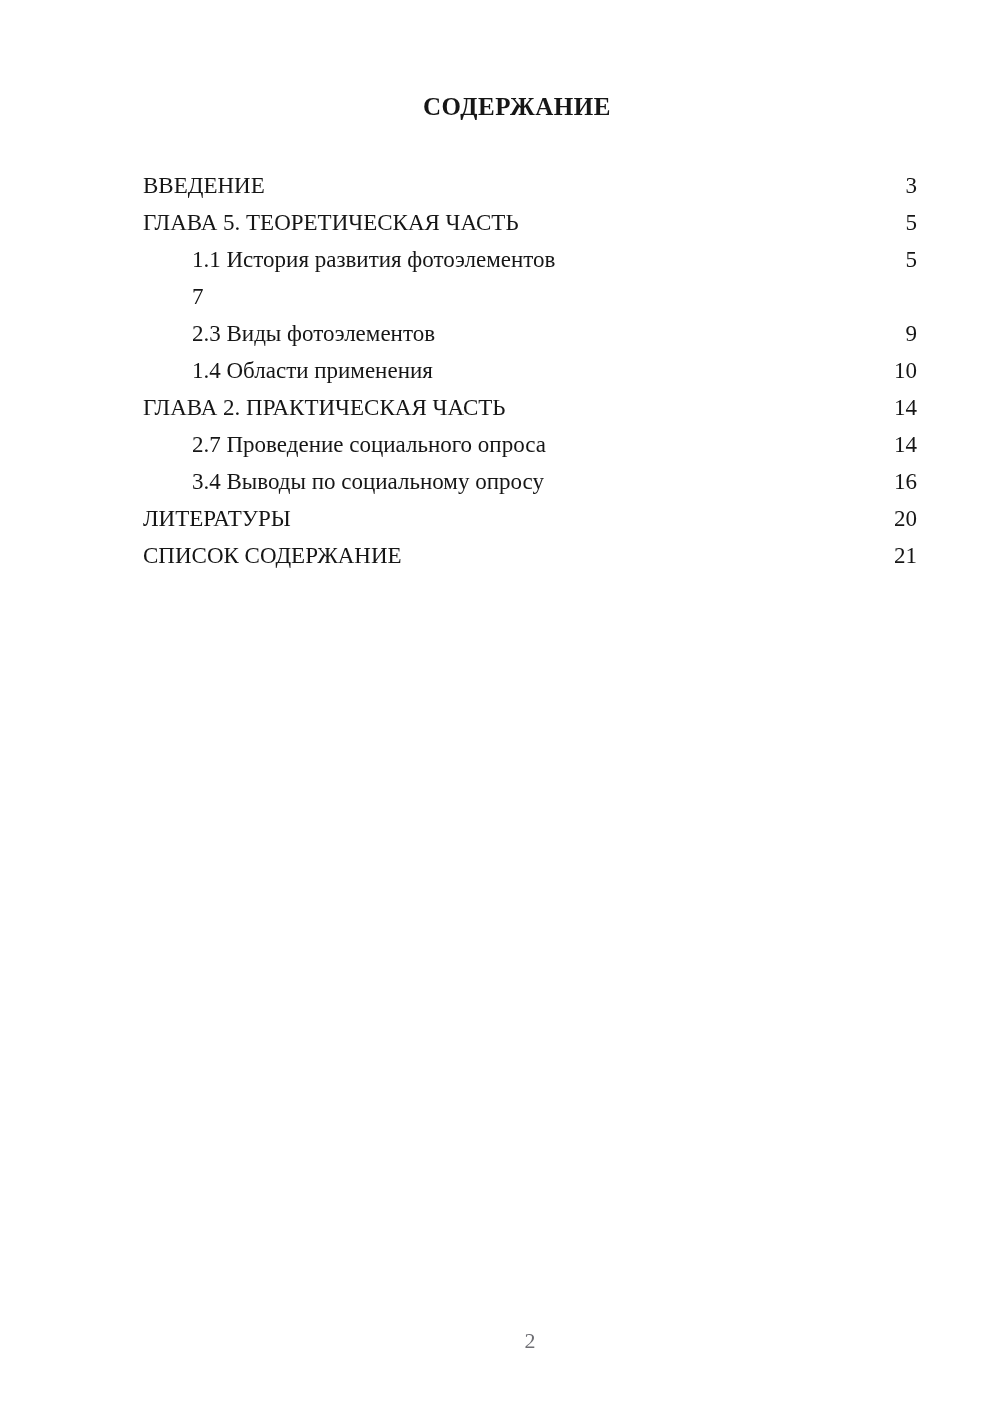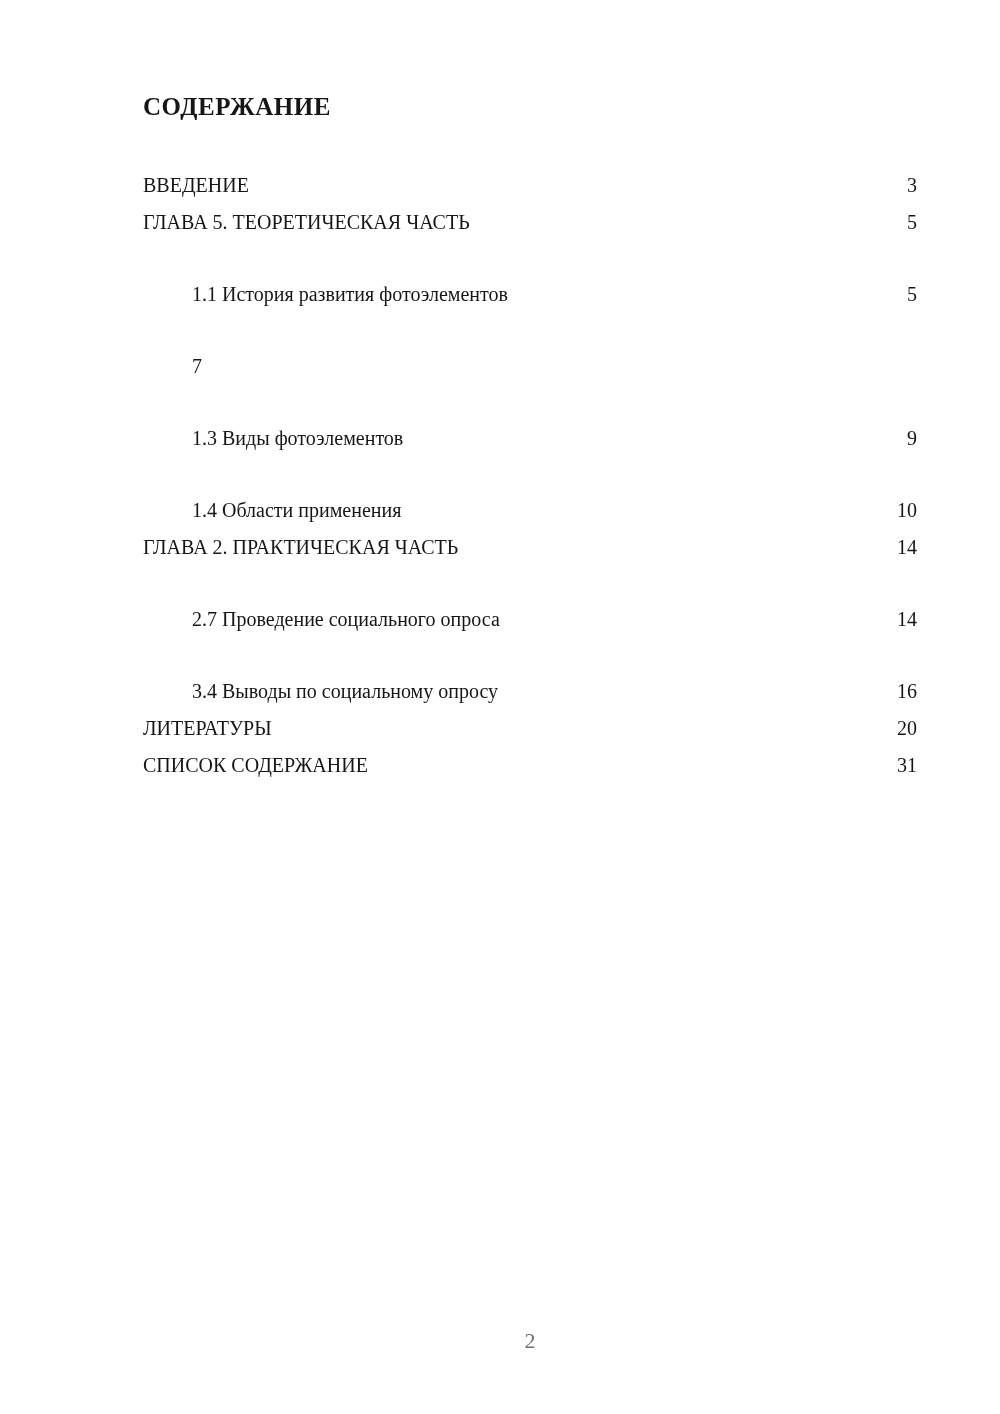--- a/index.html
+++ b/index.html
@@ -16,44 +16,43 @@
     overflow: hidden;
   }
   .page {
     position: absolute;
     inset: 0;
     background: #ffffff;
   }
   .page-title {
     position: absolute;
     top: 93px;
-    left: 143px;
+    left: 130px;
     width: 774px;
-    text-align: left;
+    text-align: center;
     font-size: 25px;
     font-weight: bold;
     letter-spacing: 0.5px;
   }
   .toc {
     position: absolute;
     top: 167px;
     left: 143px;
     width: 774px;
   }
   .toc-row {
     display: flex;
     justify-content: space-between;
     align-items: flex-end;
     height: 37px;
     line-height: 37px;
-    font-size: 20px;
+    font-size: 23px;
   }
   .toc-row.sub {
     padding-left: 49px;
-    margin-top: 35px;
   }
   .toc-label {
     white-space: nowrap;
   }
   .toc-page {
     white-space: nowrap;
     text-align: right;
   }
   .footer-page-num {
     position: absolute;
@@ -87,21 +86,21 @@
     <div class="toc-row sub">
       <span class="toc-label">1.1 История развития фотоэлементов</span>
       <span class="toc-page">5</span>
     </div>
 
     <div class="toc-row sub">
       <span class="toc-page">7</span>
     </div>
 
     <div class="toc-row sub">
-      <span class="toc-label">1.3 Виды фотоэлементов</span>
+      <span class="toc-label">2.3 Виды фотоэлементов</span>
       <span class="toc-page">9</span>
     </div>
 
     <div class="toc-row sub">
       <span class="toc-label">1.4 Области применения</span>
       <span class="toc-page">10</span>
     </div>
 
     <div class="toc-row">
       <span class="toc-label">ГЛАВА 2. ПРАКТИЧЕСКАЯ ЧАСТЬ</span>
@@ -118,20 +117,20 @@
       <span class="toc-page">16</span>
     </div>
 
     <div class="toc-row">
       <span class="toc-label">ЛИТЕРАТУРЫ</span>
       <span class="toc-page">20</span>
     </div>
 
     <div class="toc-row">
       <span class="toc-label">СПИСОК СОДЕРЖАНИЕ</span>
-      <span class="toc-page">31</span>
+      <span class="toc-page">21</span>
     </div>
 
   </div>
 
   <div class="footer-page-num">2</div>
 
 </div>
 
 </body></html>

